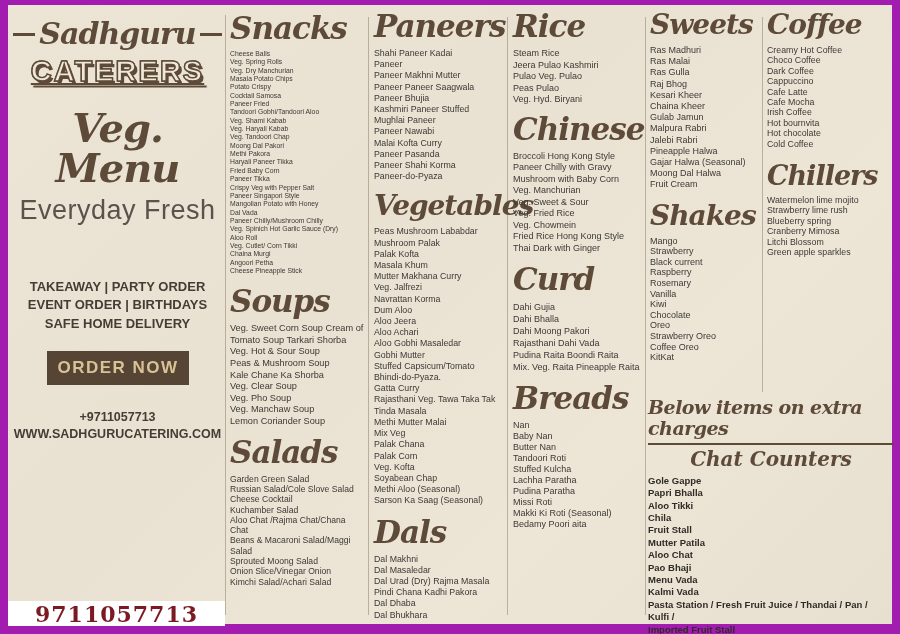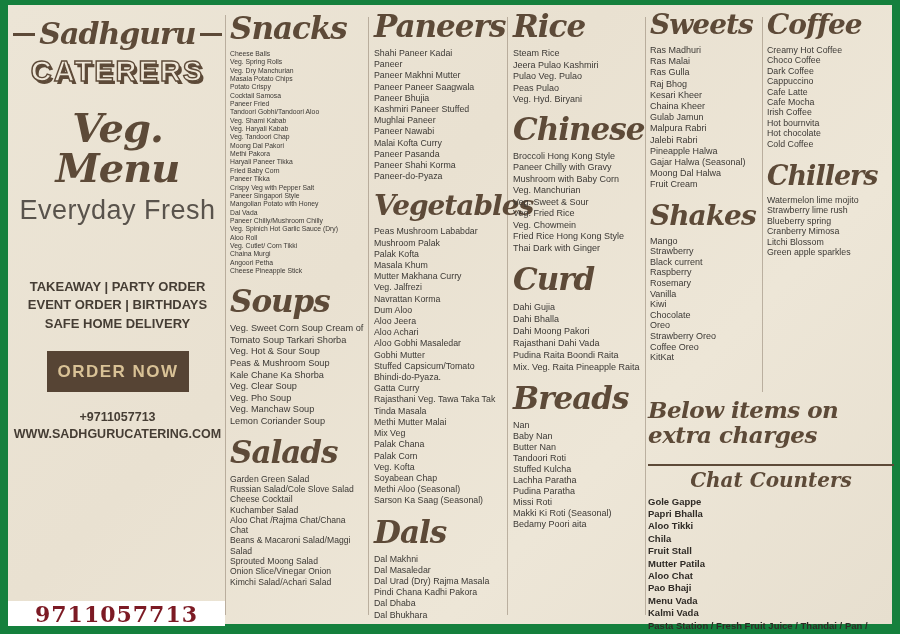--- a/index.html
+++ b/index.html
@@ -1,17 +1,17 @@
 <!DOCTYPE html>
 <html><head>
 <meta charset="utf-8">
 <style>
   html,body{margin:0;padding:0;}
   body{font-family:"Liberation Sans",sans-serif;}
-  .page{position:relative;width:900px;height:634px;background:#15803d;overflow:hidden;}
+  .page{position:relative;width:900px;height:634px;background:#a21caf;overflow:hidden;}
   .paper{position:absolute;left:8px;top:5px;width:884px;height:619px;
     background:linear-gradient(135deg,#ece5d6 0%,#e9e1d1 40%,#ede6d7 70%,#e7dfcf 100%);}
   .divider{position:absolute;width:1px;background:rgba(95,74,56,.35);}
   .d1{left:217px;top:10px;height:600px;}
   .d2{left:360px;top:12px;height:598px;}
   .d3{left:499px;top:12px;height:598px;}
   .d4{left:637px;top:12px;height:598px;}
   .d5{left:754px;top:12px;height:375px;}
 
   .script-h{font-family:"DejaVu Serif",serif;font-style:italic;font-weight:600;
@@ -41,40 +41,40 @@
   .h28{font-size:28px;}
   .h26{font-size:27px;}
 
   
   .brandcol{position:absolute;left:2px;top:0;width:215px;height:619px;}
   .brand-row{position:absolute;top:14px;left:0;width:100%;display:flex;align-items:center;justify-content:center;gap:4px;}
   .brand-line{height:3px;width:22px;background:#5d4a38;}
   .brand-script{font-family:"DejaVu Serif",serif;font-style:italic;font-weight:700;font-size:30px;color:#5d4a38;letter-spacing:-1px;line-height:1;}
   .caterers{position:absolute;top:52px;left:0;width:100%;text-align:center;
     font-family:"Liberation Sans",sans-serif;font-weight:700;font-size:29px;letter-spacing:2px;
-    color:#efe7d8;-webkit-text-stroke:1.4px #5d4a38;text-shadow:2.5px 2.5px 0 #5d4a38;line-height:1;}
+    color:#efe7d8;-webkit-text-stroke:1.4px #5d4a38;text-shadow:2.5px 2.5px 0 #5d4a38;line-height:1;text-decoration:underline;}
   .vegmenu{position:absolute;top:103px;left:0;width:100%;text-align:center;
     font-family:"DejaVu Serif",serif;font-style:italic;font-weight:700;font-size:40px;color:#5d4a38;letter-spacing:-1px;line-height:1;}
   .everyday{position:absolute;top:190px;left:0;width:100%;text-align:center;
     font-size:27px;color:#59534c;letter-spacing:.5px;}
   .services{position:absolute;top:273px;left:0;width:100%;text-align:center;
     font-size:13px;font-weight:700;color:#453d34;line-height:1.42;}
-  .order-btn{position:absolute;top:346px;left:37px;width:142px;height:41px;border:none;cursor:pointer;
+  .order-btn{position:absolute;top:346px;left:37px;width:142px;height:34px;border:none;cursor:pointer;
     background:#564434;color:#d9c296;font-family:"Liberation Sans",sans-serif;
     font-size:17px;font-weight:700;letter-spacing:1.5px;}
   .contact{position:absolute;top:404px;left:0;width:100%;text-align:center;
     font-size:12.5px;font-weight:700;color:#453d34;line-height:1.35;}
   .footer-strip{position:absolute;left:-2px;bottom:-2px;width:217px;height:25px;background:#ffffff;
     display:flex;align-items:center;justify-content:center;}
   .footer-phone{font-family:"DejaVu Serif",serif;font-weight:700;font-size:22px;color:#7c1a24;letter-spacing:1px;line-height:1;}
 
   
   .extra{position:absolute;left:640px;top:392px;width:246px;}
-  .extra-h{font-family:"DejaVu Serif",serif;font-style:italic;font-weight:700;font-size:23px;
-    color:#5d4a38;border-bottom:2px solid #5d4a38;padding-bottom:16px;margin:0;line-height:1.1;letter-spacing:-.5px;}
+  .extra-h{font-family:"DejaVu Serif",serif;font-style:italic;font-weight:700;font-size:19px;
+    color:#5d4a38;border-bottom:2px solid #5d4a38;padding-bottom:4px;margin:0;line-height:1.1;letter-spacing:-.5px;}
   .extra-sub{font-family:"DejaVu Serif",serif;font-style:italic;font-weight:700;font-size:20px;
     color:#5d4a38;text-align:center;margin:3px 0 5px 0;line-height:1.1;}
   .extra-items .menu-item{font-size:9.5px;line-height:12.4px;font-weight:700;color:#2f2b26;}
   .extra-items{width:230px;}
 </style>
 </head>
 <body>
 
 <div class="page">
   <div class="paper">

